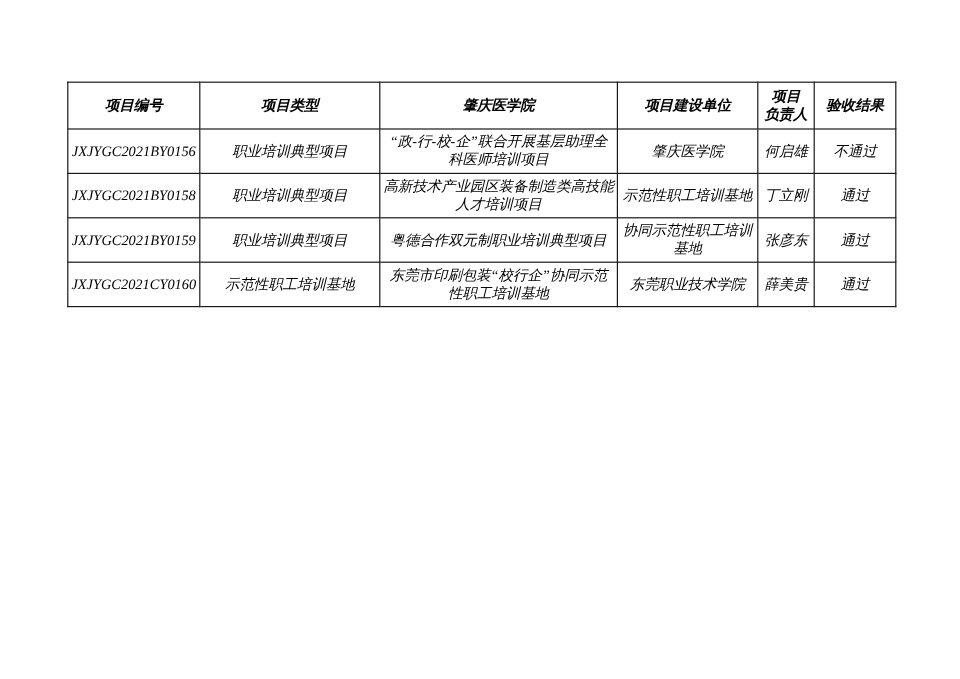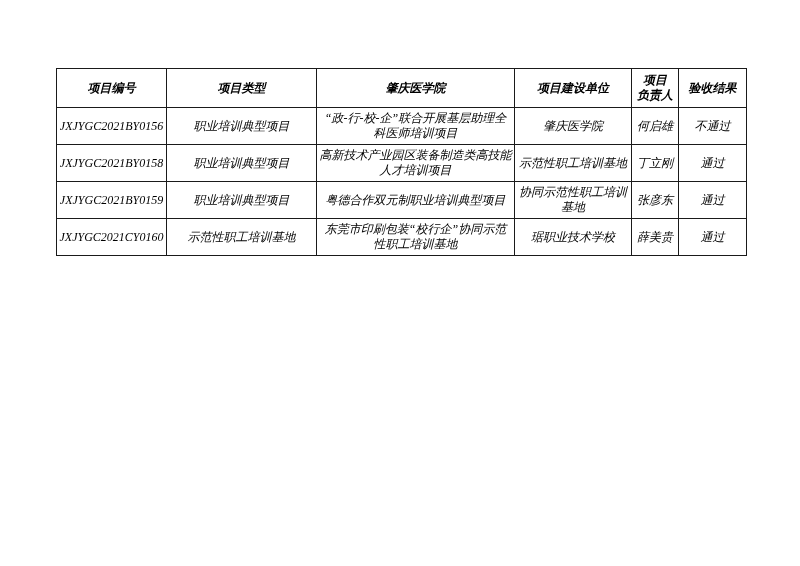--- a/index.html
+++ b/index.html
@@ -104,19 +104,19 @@
           <td>职业培训典型项目</td>
           <td>粤德合作双元制职业培训典型项目</td>
           <td>协同示范性职工培训基地</td>
           <td>张彦东</td>
           <td>通过</td>
         </tr>
         <tr>
           <td>JXJYGC2021CY0160</td>
           <td>示范性职工培训基地</td>
           <td>东莞市印刷包装“校行企”协同示范性职工培训基地</td>
-          <td>琚职业技术学校</td>
+          <td>东莞职业技术学院</td>
           <td>薛美贵</td>
           <td>通过</td>
         </tr>
       </tbody>
   </table>
 </div>
 
 </body></html>

